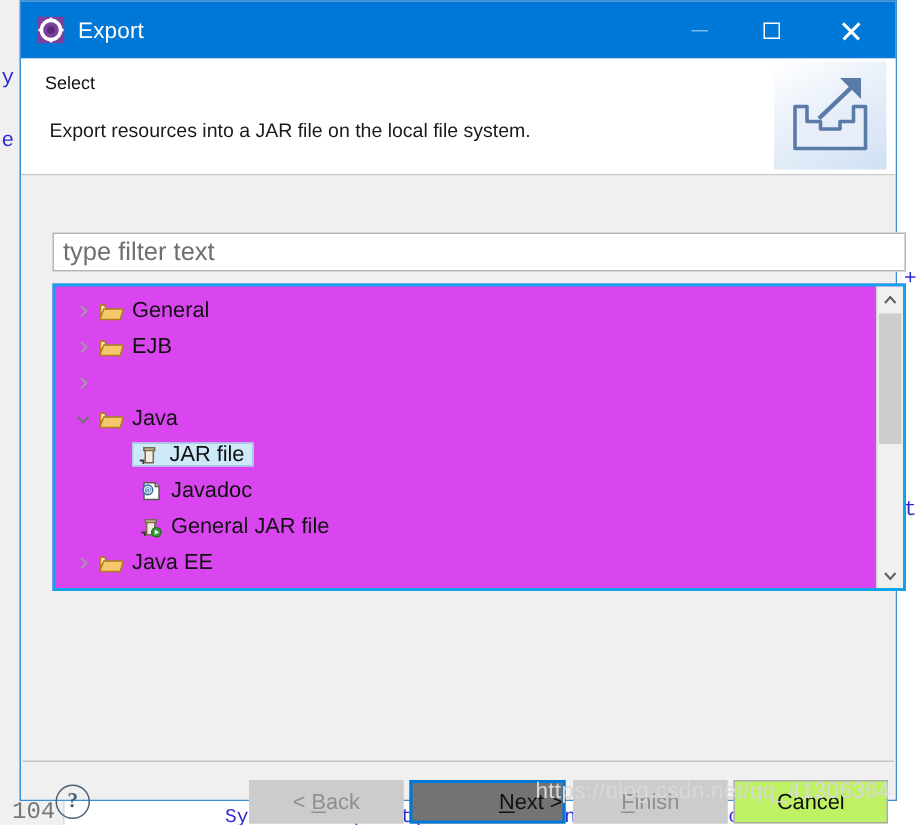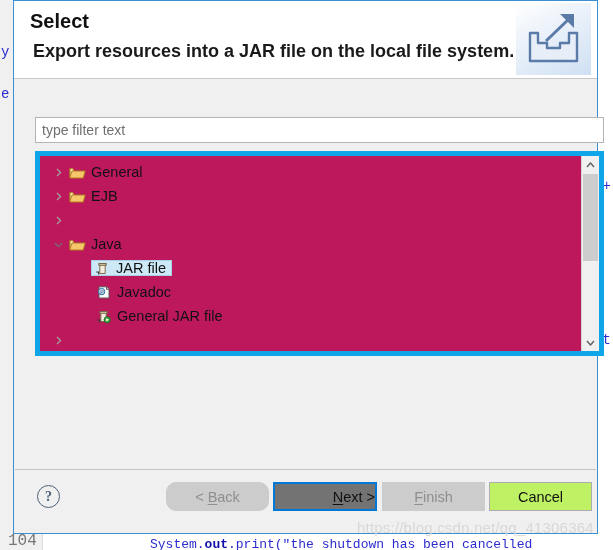--- a/index.html
+++ b/index.html
@@ -90,25 +90,25 @@
   .glyph-close:after  { transform: rotate(-45deg); }
 
   
   #header {
     background: #ffffff; height: 77px; min-height: 77px;
     border-bottom: 1px solid #c8c8c8;
     position: relative;
   }
   #header-title {
     position: absolute; left: 16px; top: 9px;
-    font-size: 20px; font-weight: bold; color: #111;
+    font-size: 12px; font-weight: normal; color: #111;
   }
   #header-desc {
     position: absolute; left: 19px; top: 40px;
-    font-size: 18px; color: #1a1a1a; font-weight: bold;
+    font-size: 13px; color: #1a1a1a;
   }
   #header-icon {
     position: absolute; right: 6px; top: 2px;
     width: 75px; height: 72px;
     background: linear-gradient(150deg, #ffffff 0%, #eaf1fa 42%, #cfe0f3 100%);
   }
 
   
   #body {
     flex: 1; position: relative; background: #f0f0f0;
@@ -116,31 +116,31 @@
   #wizard-label {
     position: absolute; left: 21px; top: 12px;
     font-size: 14.5px; color: #111;
   }
   .mn { text-decoration: underline; text-underline-offset: 2px; }
 
   #filter-input {
     position: absolute; left: 21px; top: 38px;
     width: 569px; height: 26px; box-sizing: border-box;
     border: 1px solid #b4b4b4; background: #ffffff;
-    font-size: 14px; color: #707070;
+    font-size: 17px; color: #707070;
     padding: 0 6px; line-height: 24px;
     font-family: "Liberation Sans", sans-serif;
     outline: none;
   }
   #filter-input::placeholder { color: #6f6f6f; opacity: 1; }
 
   #tree-box {
     position: absolute; left: 21px; top: 72px;
     width: 569px; height: 205px; box-sizing: border-box;
-    border: 5px solid #0ea5e9; background: #be185d;
+    border: 2px solid #0ea5e9; background: #d946ef;
     display: flex;
   }
   #tree-list {
     flex: 1; position: relative; overflow: hidden; padding-top: 4px;
   }
   .tree-row {
     height: 24px; display: flex; align-items: center;
     position: relative; padding-left: 10px;
   }
   .twisty {
@@ -204,21 +204,21 @@
   }
   .btn-disabled {
     background: #cccccc; border: 1px solid #cccccc; color: #8f8f8f;
   }
   .btn-normal {
     background: #bef264; border: 1px solid #adadad; color: #111;
   }
   .btn-default {
     background: #737373; border: 2px solid #0078d7; color: #111; justify-content: flex-end;
   }
-  #btn-back   { left: 152px; border-radius: 10px; }
+  #btn-back   { left: 152px; }
   #btn-next   { left: 259px; width: 104px; }
   #btn-finish { left: 368px; }
   #btn-cancel { left: 475px; }
 
   
   #watermark {
     position: absolute; left: 357px; top: 519px;
     font-size: 15px; color: #d8d8d8;
     font-family: "Liberation Sans", sans-serif;
     letter-spacing: .2px;
@@ -233,20 +233,46 @@
   <div class="bg-left-frag" style="top:44px;">y</div>
   <div class="bg-left-frag" style="top:86px;">e</div>
   <div class="bg-right-frag" style="top:178px;">+</div>
   <div class="bg-right-frag" style="top:332px;">t</div>
   <div class="bg-linenum">104</div>
   <div class="bg-codeline"><span>System.</span><b>out</b><span>.print("the shutdown has been cancelled</span></div>
 </div>
 
 <div id="dialog">
 
+  <div id="titlebar">
+    <div id="title-icon">
+      <svg width="18" height="18" viewBox="0 0 18 18">
+        <rect x="0" y="0" width="18" height="18" fill="#7b3f9d"></rect>
+        <circle cx="9" cy="9" r="6.4" fill="none" stroke="#ffffff" stroke-width="2.4"></circle>
+        <circle cx="9" cy="9" r="2.6" fill="#5a2a77"></circle>
+        <g stroke="#ffffff" stroke-width="1.6">
+          <line x1="9" y1="0.6" x2="9" y2="3"></line>
+          <line x1="9" y1="15" x2="9" y2="17.4"></line>
+          <line x1="0.6" y1="9" x2="3" y2="9"></line>
+          <line x1="15" y1="9" x2="17.4" y2="9"></line>
+        </g>
+      </svg>
+    </div>
+    <div id="title-text">Export</div>
+
+    <div class="wctrl" id="btn-min">
+      <span class="glyph-min"></span>
+    </div>
+    <div class="wctrl" id="btn-max">
+      <span class="glyph-max"></span>
+    </div>
+    <div class="wctrl" id="btn-close">
+      <span class="glyph-close"></span>
+    </div>
+  </div>
 
   <div id="header">
     <div id="header-title">Select</div>
     <div id="header-desc">Export resources into a JAR file on the local file system.</div>
     <div id="header-icon">
       <svg width="75" height="72" viewBox="0 0 75 72">
         <path d="M14 30 L14 58 L61 58 L61 30 L53 30 L53 40 L44 40 L44 45 L31 45 L31 40 L22 40 L22 30 Z" fill="#e8eef8" stroke="#5a7aa8" stroke-width="2.4" stroke-linejoin="round"></path>
         <line x1="30" y1="38" x2="55" y2="14" stroke="#5a7aa8" stroke-width="3"></line>
         <polygon points="58,11 58,25 44,11" fill="#5a7aa8"></polygon>
       </svg>
@@ -352,20 +378,29 @@
                 </svg>
               </span>
               <span class="tnode-label">General JAR file</span>
             </span>
           </div>
           <div class="tree-row">
             <span class="twisty">
               <svg width="9" height="9" viewBox="0 0 9 9">
                 <polyline points="3,1 6.6,4.5 3,8" fill="none" stroke="#9e9e9e" stroke-width="1.3"></polyline>
               </svg>
+            </span>
+            <span class="plain-wrap">
+              <span class="tnode-icon">
+                <svg width="17" height="15" viewBox="0 0 17 15">
+                  <path d="M1 3.5 L1 13 L14.2 13 L16.2 6 L5 6 L3.6 3.5 Z" fill="#f6c76a" stroke="#b07d20" stroke-width="1"></path>
+                  <path d="M1 3.5 L1 11.5 L3.2 6 L5 6 L3.6 3.5 Z" fill="#fde8b8" stroke="#b07d20" stroke-width="1"></path>
+                </svg>
+              </span>
+              <span class="tnode-label">Java EE</span>
             </span>
           </div>
           <div class="tree-row">
             <span class="twisty"></span>
             <span class="plain-wrap">
               <span class="tnode-icon">
                 <svg width="17" height="15" viewBox="0 0 17 15">
                   <path d="M1 3.5 L1 13 L14.2 13 L16.2 6 L5 6 L3.6 3.5 Z" fill="#f6c76a" stroke="#b07d20" stroke-width="1"></path>
                   <path d="M1 3.5 L1 11.5 L3.2 6 L5 6 L3.6 3.5 Z" fill="#fde8b8" stroke="#b07d20" stroke-width="1"></path>
                 </svg>

